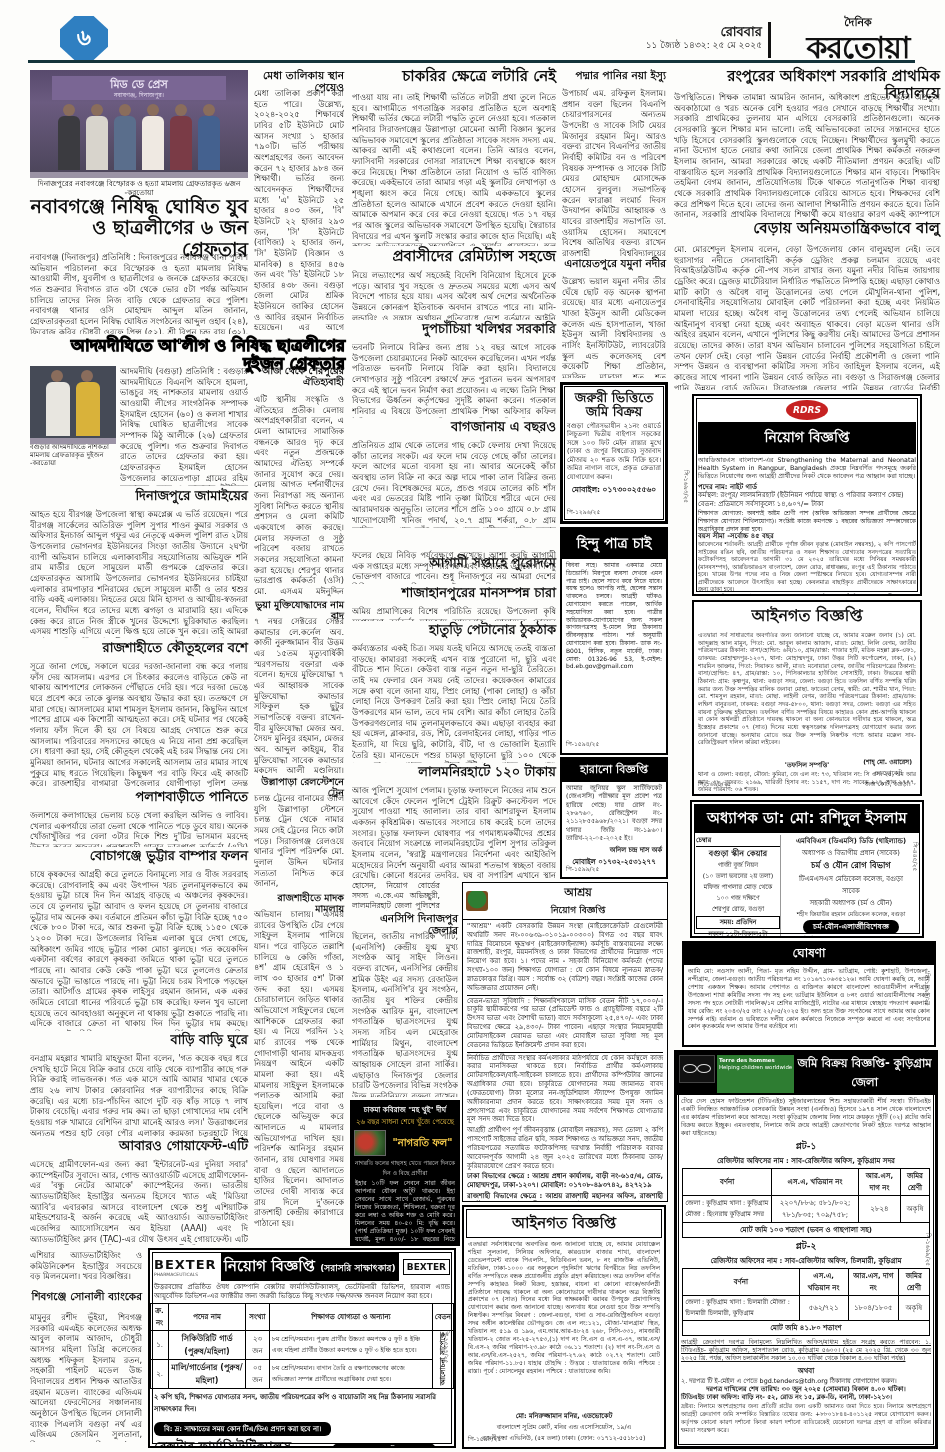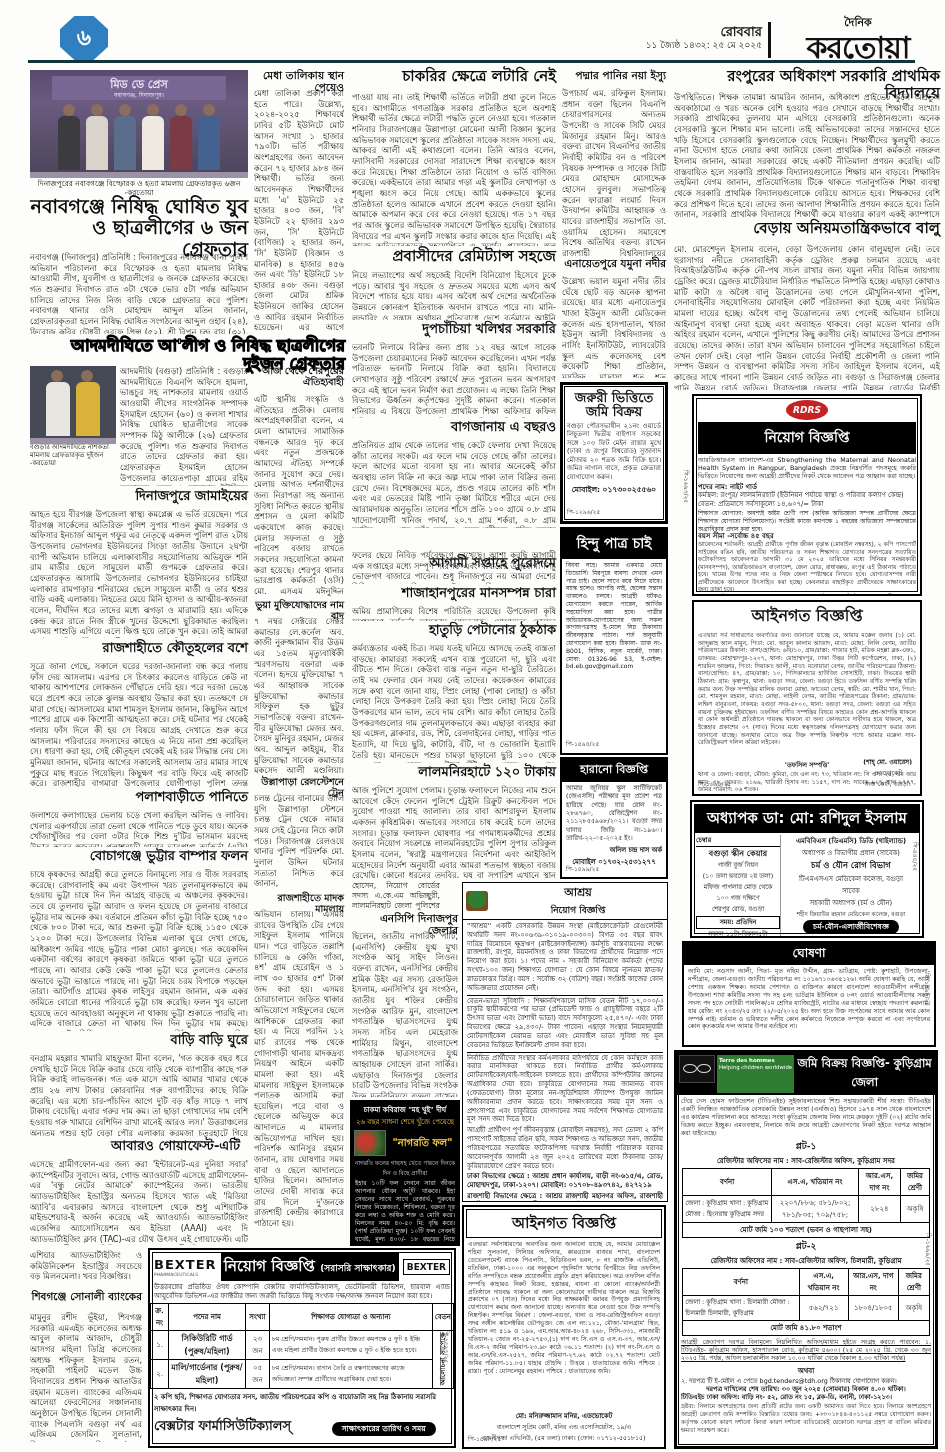--- a/index.html
+++ b/index.html
@@ -111,21 +111,21 @@
   <h2 class="hl hl-md abs" style="left:30px;top:849px;width:218px;">বোচাগঞ্জে ভুট্টার বাম্পার ফলন</h2>
   <div class="art" style="left:30px;top:867px;width:218px;height:164px;">
       <p class="bd">চাষে কৃষকদের আগ্রহী করে তুলতে বিনামূল্যে সার ও বীজ সরবরাহ করেছে। রোগবালাই কম এবং উৎপাদন খরচ তুলনামূলকভাবে কম হওয়ায় ভুট্টা চাষে দিন দিন আগ্রহ বাড়ছে এ অঞ্চলের কৃষকদের। তবে যে তুলনায় ভুট্টা আবাদ ও ফলন হয়েছে সে তুলনায় বাজারে ভুট্টার দাম অনেক কম। বর্তমানে প্রতিমন কাঁচা ভুট্টা বিক্রি হচ্ছে ৭৫০ থেকে ৮০০ টাকা দরে, আর শুকনা ভুট্টা বিক্রি হচ্ছে ১১৫০ থেকে ১২০০ টাকা দরে। উপজেলার বিভিন্ন এলাকা ঘুরে দেখা গেছে, অধিকাংশ জমির গাছে ভুট্টার পাকা মোচা ঝুলছে। গত কয়েকদিন একটানা বর্ষণের কারণে কৃষকরা জমিতে থাকা ভুট্টা ঘরে তুলতে পারছে না। আবার কেউ কেউ পাকা ভুট্টা ঘরে তুললেও ক্রেতার অভাবে ভুট্টা ভাঙাতে পারছে না। ভুট্টা নিয়ে চরম বিপাকে পড়ছেন তারা। আটগাঁও গ্রামের কৃষক লাইসুর রহমান জানান, এক একর জমিতে বোরো ধানের পরিবর্তে ভুট্টা চাষ করেছি। ফলন খুব ভালো হয়েছে তবে আবহাওয়া অনুকূলে না থাকায় ভুট্টা শুকাতে পারছি না। এদিকে বাজারে ক্রেতা না থাকায় দিন দিন ভুট্টার দাম কমছে। সময়মত ভুট্টা বিক্রি করতে না পারলে আর্থিকভাবে চরম ক্ষতির সম্মুখীন হবে। উপজেলা কৃষি অফিসার কৃষিবিদ নয়ন কুমার সাহা বলেন, ভুট্টা স্বল্প খরচে অধিক উৎপাদনকারী একটি লাভজনক ফসল আমরা আশা করছি ফলন ও বাজারদর দুটোই ভালো থাকবে। তবে কিছুদিন ধরে বৈরী আবহাওয়ার কারণে কৃষকরা ভুট্টা ঘরে তুলতে পারছে না।</p>
     </div>
 
   <h2 class="hl hl-md abs" style="left:30px;top:1033px;width:218px;">বাড়ি বাড়ি ঘুরে</h2>
   <div class="art" style="left:30px;top:1051px;width:218px;height:86px;">
       <p class="bd">বনগ্রাম মহল্লার খামারি মাহফুজা মীনা বলেন, 'গত কয়েক বছর ধরে দেখছি হাটে নিয়ে বিক্রি করার চেয়ে বাড়ি থেকে ব্যাপারীর কাছে গরু বিক্রি করাই লাভজনক। গত এক মাসে আমি আমার খামার থেকে প্রায় ২৬ লাখ টাকার কোরবানির গরু ব্যাপারীদের কাছে বিক্রি করেছি। এর মধ্যে চার-পাঁচদিন আগে দুটি বড় ষাঁড় সাড়ে ৭ লাখ টাকায় বেচেছি। এবার গরুর দাম কম। তা ছাড়া গোখাদ্যের দাম বেশি হওয়ায় গরু খামারে বেশিদিন রাখা মানেই আরও লস।' উত্তরাঞ্চলের অন্যতম পশুর হাট বেড়া পৌর এলাকার করমজা চতুরহাটে গিয়ে দেখা যায় স্বাভাবিকের চেয়ে কম গরু উঠছে। হাটে থাকা গরুর ব্যাপারী ও হাট কমিটির সদস্যরা জানান, গোখাদ্যের অস্বাভাবিক দামের কারণে এবার খামারিদের গরু পালনের খরচ অনেক বেড়েছে। এছাড়া হাটে গরুর দামও গত বছরের তুলনায় কিছুটা কম। ফলে হাটে খামারি ও গরু পালনকারীরা কম গরু আনছেন।</p>
     </div>
 
-  <h2 class="hl hl-md abs" style="left:22px;top:1139px;width:218px;">আবারও গোয়াফেস্ট-এটি</h2>
+  <h2 class="hl hl-md abs" style="left:30px;top:1139px;width:218px;">আবারও গোয়াফেস্ট-এটি</h2>
   <div class="art" style="left:30px;top:1157px;width:218px;height:88px;">
       <p class="bd">এসেছে গ্রামীণফোন-এর জন্য করা 'ইন্টারনেট-এর দুনিয়া সবার' ক্যাম্পেইনটির সুবাদে। আর, গোল্ড অ্যাওয়ার্ডটি এসেছে গ্রামীণফোন-এর 'বন্ধু নেটের আমাকে' ক্যাম্পেইনের জন্য। ভারতীয় অ্যাডভার্টাইজিং ইন্ডাস্ট্রির অন্যতম হিসেবে খ্যাত এই 'মিডিয়া অ্যাবি'র এবারকার আসরে বাংলাদেশ থেকে শুধু এশিয়াটিক মাইন্ডশেয়ার-ই অর্জন করেছে এই অ্যাওয়ার্ড। অ্যাডভার্টাইজিং এজেন্সির অ্যাসোসিয়েশন অব ইন্ডিয়া (AAAI) এবং দি অ্যাডভার্টাইজিং ক্লাব (TAC)-এর যৌথ উৎসব এই গোয়াফেস্ট। এটি শুধু সৃজনশীলতা ও মিডিয়া পারফরম্যান্সের স্বীকৃতির জায়গা নয়, বরং দক্ষিণ</p>
     </div>
   <div class="art" style="left:30px;top:1248px;width:112px;height:40px;">
       <p class="bd">এশিয়ার অ্যাডভার্টাইজিং ও কমিউনিকেশন ইন্ডাস্ট্রির সবচেয়ে বড় মিলনমেলা। খবর বিজ্ঞপ্তির।</p>
     </div>
 
   <h2 class="hl hl-sm abs" style="left:30px;top:1291px;width:112px;">শিবগঞ্জে সোনালী ব্যাংকের</h2>
   <div class="art" style="left:30px;top:1310px;width:112px;height:132px;">
       <p class="bd">মামুনুর রশীদ ভূঁইয়া, শিবগঞ্জ সরকারি এমএইচ কলেজের অধ্যক্ষ আবুল কালাম আজাদ, চৌধুরী আসগর মহিলা ডিগ্রি কলেজের অধ্যক্ষ শফিকুল ইসলাম রতন, সহকারী পাইলট মডেল উচ্চ বিদ্যালয়ের প্রধান শিক্ষক আতাউর রহমান মডেল। ব্যাংকের এজিএম আলেয়া ফেরদৌসের সঞ্চালনায় অনুষ্ঠানে উপস্থিত ছিলেন সোনালী ব্যাংক পিএলসি বগুড়া নর্থ এর এজিএম জেসমিন সুলতানা, শিবগঞ্জ শাখার এজিএম (শাখা প্রধান) সমর কুমার মোহন্ত প্রমুখ।</p>
@@ -301,20 +301,21 @@
       </tr>
       <tr>
         <td>২.</td>
             <td style="font-weight:bold;font-size:8px;">মালি/গার্ডেনার (পুরুষ/মহিলা)</td>
             <td>০৫ জন</td>
             <td style="text-align:left;font-size:6.2px;">৮ম শ্রেণি/সমমান। বাগান তৈরি ও রক্ষণাবেক্ষণের কাজে অভিজ্ঞতা সম্পন্ন প্রার্থীদের অগ্রাধিকার দেয়া হবে।</td>
       </tr>
     </tbody>
       </table>
     <p style="margin:0 4px;font-size:6.8px;font-weight:bold;">২ কপি ছবি, শিক্ষাগত যোগ্যতার সনদ, জাতীয় পরিচয়পত্রের কপি ও বায়োডাটা সহ নিম্ন ঠিকানায় সরাসরি সাক্ষাৎকার দিন।</p>
+    <div style="margin:1px 4px;"><span class="pill" style="border-radius:6px;font-size:6.8px;">বি: দ্র: সাক্ষাতের সময় কোন টিএ/ডিএ প্রদান করা হবে না।</span></div>
     <div style="display:flex;gap:4px;margin:1px 4px;">
       <div style="flex:1.2;">
         <div style="font-weight:900;font-size:13px;">বেক্সটার ফার্মাসিউটিক্যালস্</div>
 
       </div>
       <div style="flex:1;text-align:center;">
         <span class="pill">সাক্ষাৎকারের তারিখ ও সময়</span>
         
         
       </div>

